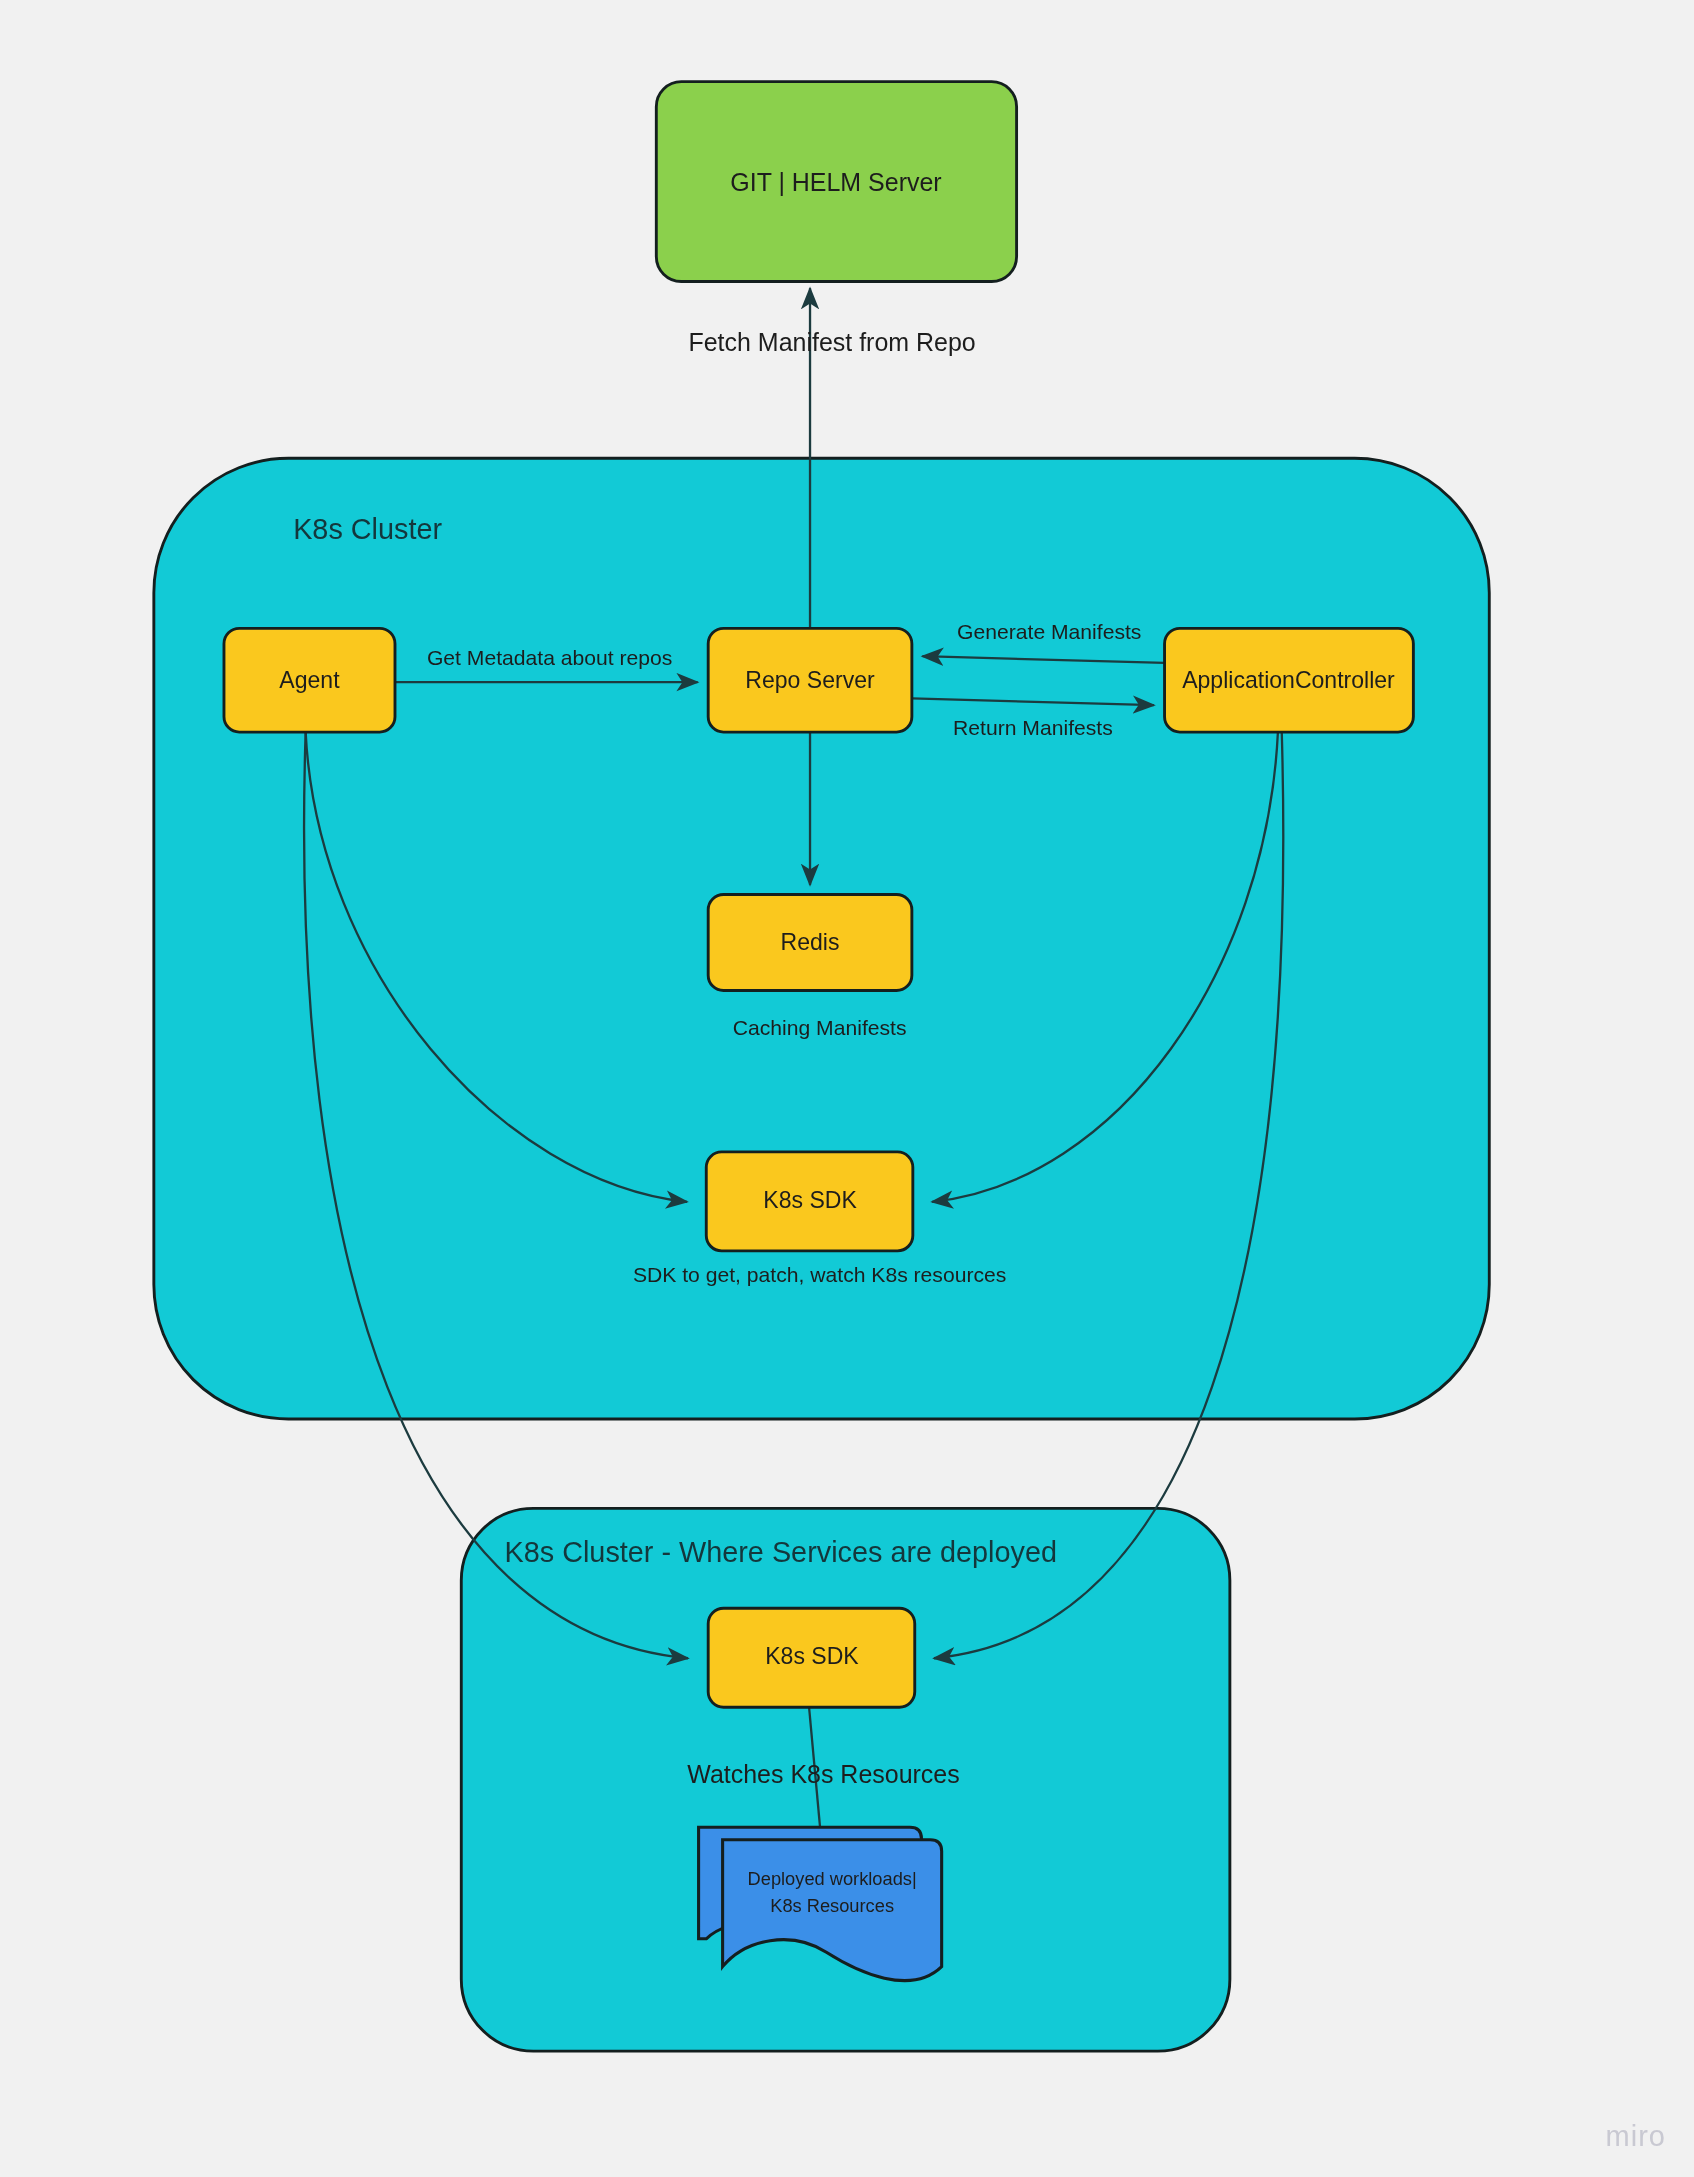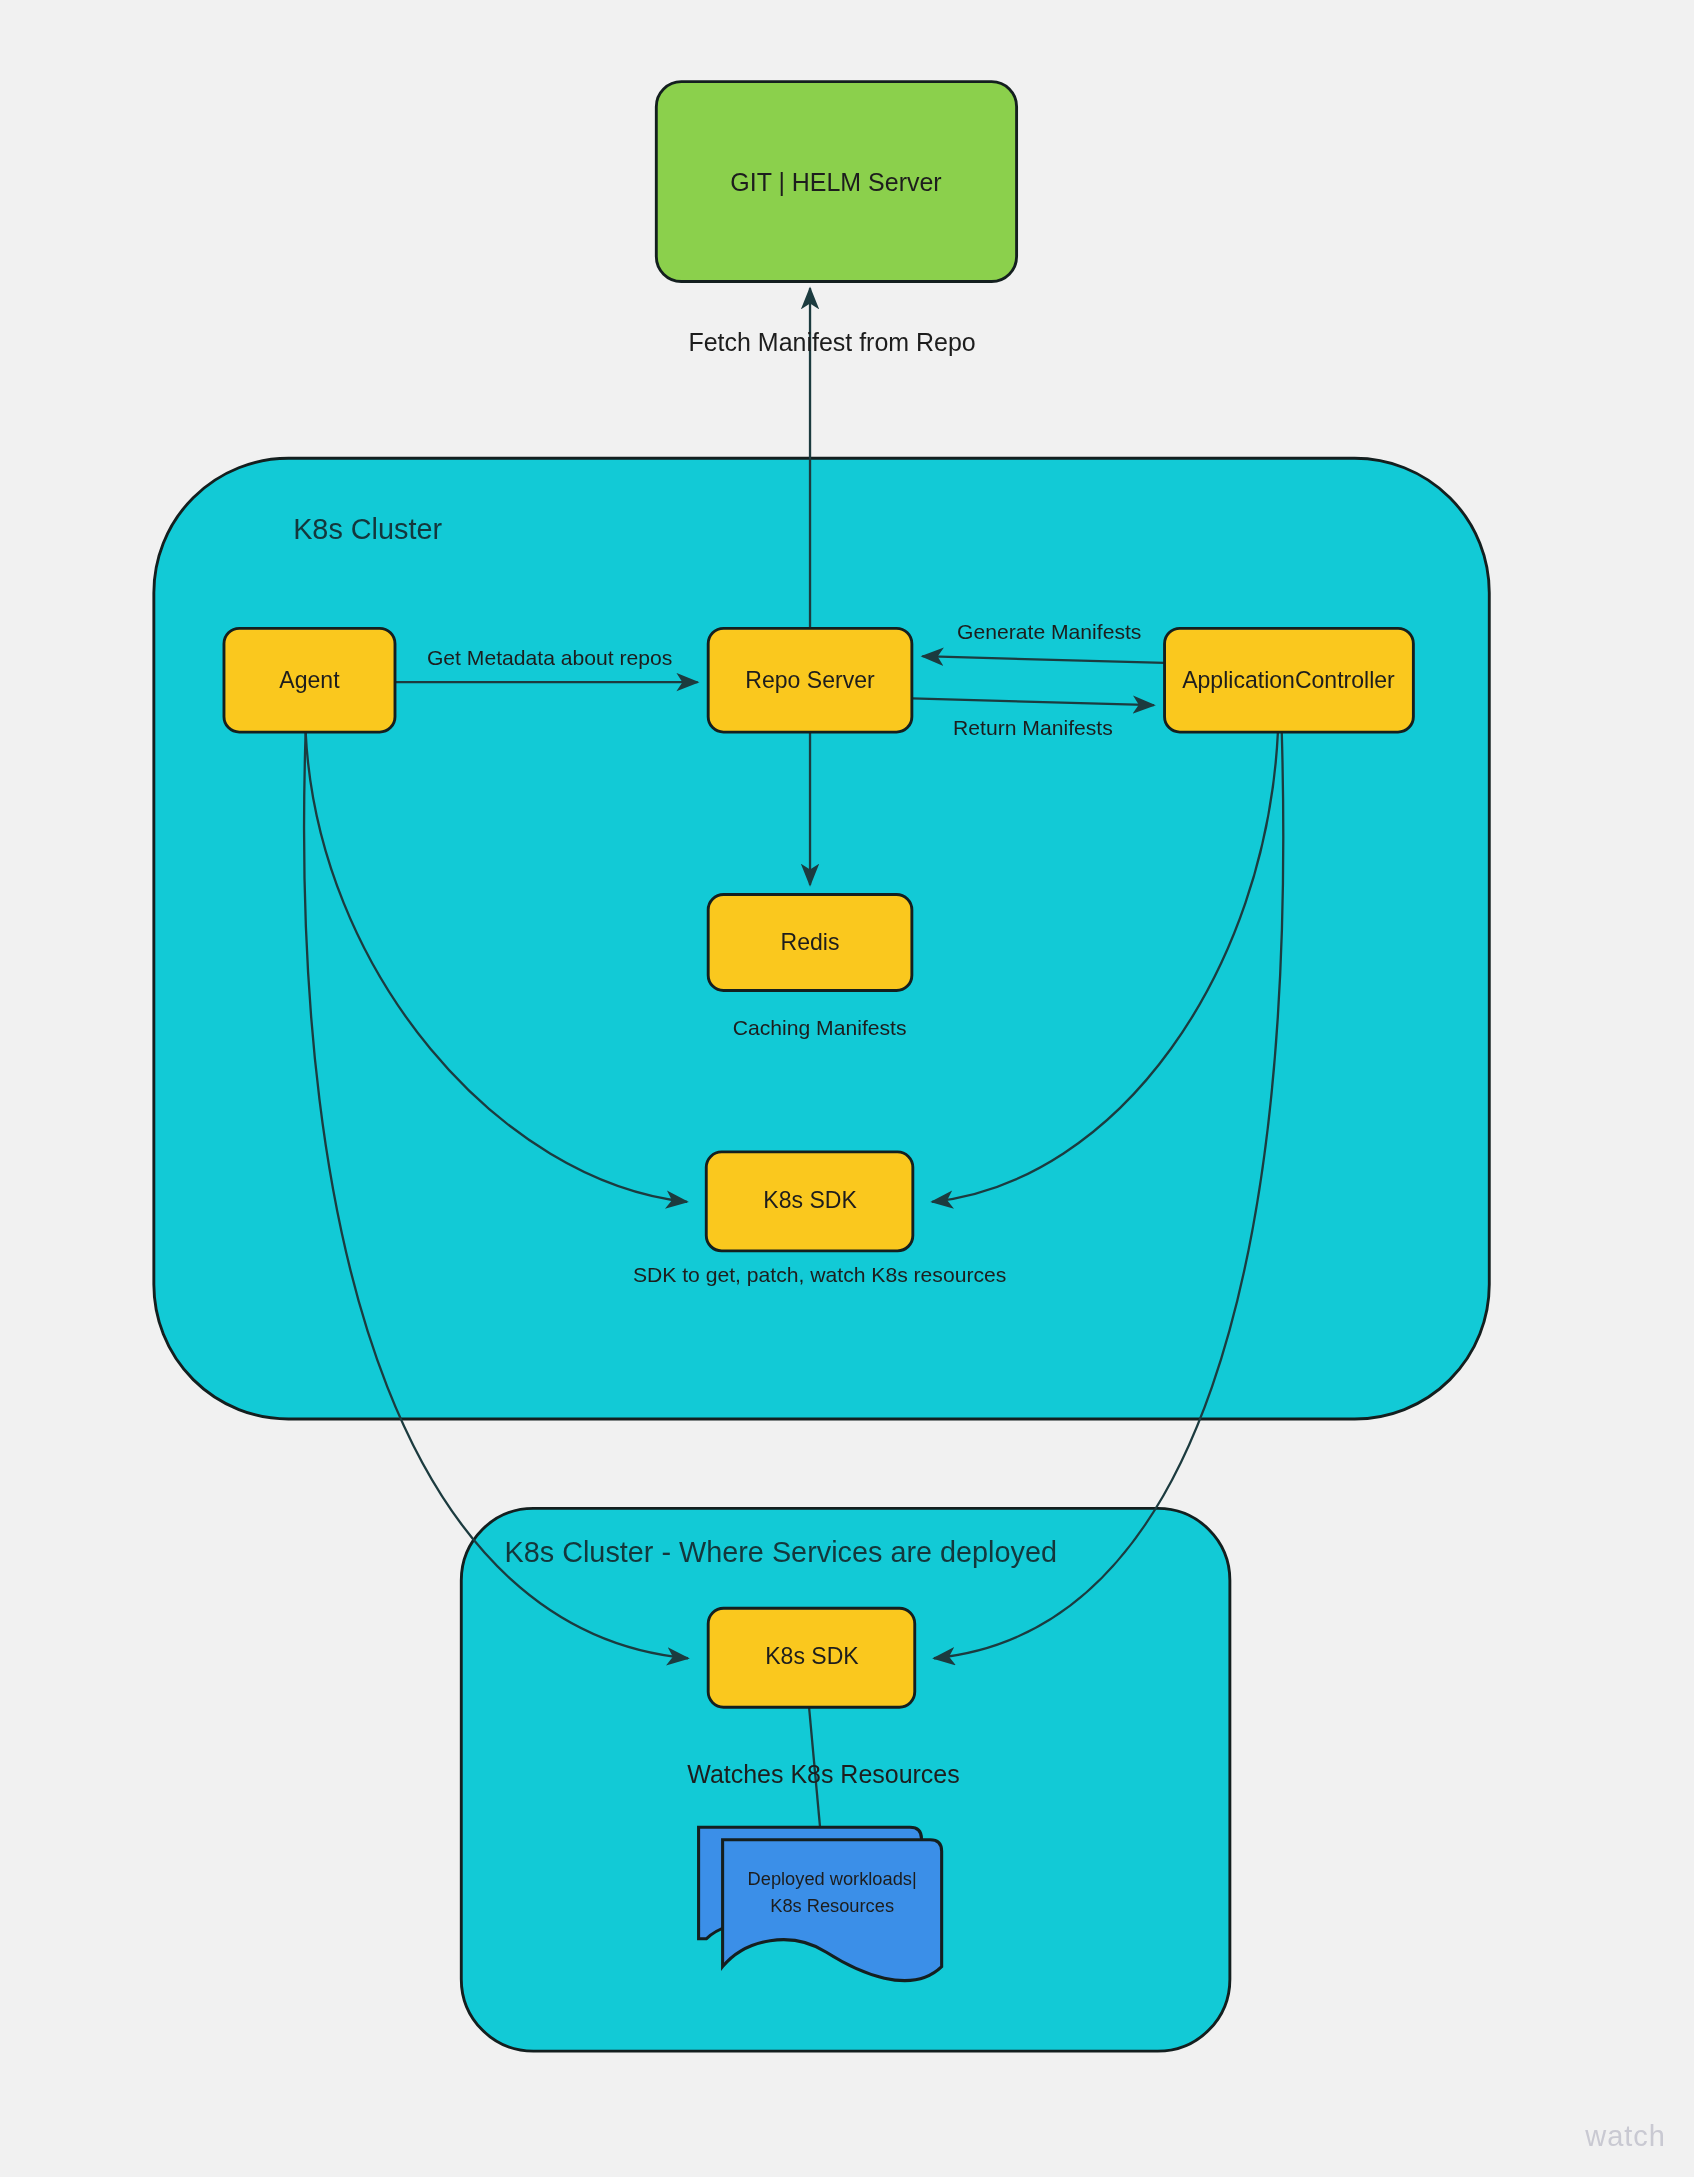--- a/index.html
+++ b/index.html
@@ -165,15 +165,15 @@
 
     <text class="edge-label" x="1075" y="759" font-size="22">Return Manifests</text>
 
     <text class="edge-label" x="853" y="1071" font-size="22">Caching Manifests</text>
 
     <text class="edge-label" x="853" y="1329" font-size="22">SDK to get, patch, watch K8s resources</text>
 
     <text class="edge-label" x="857" y="1849" font-size="26">Watches K8s Resources</text>
   </svg>
 
-  <div class="watermark">watch</div>
+  <div class="watermark">miro</div>
 </div>
 
 
 </body></html>

